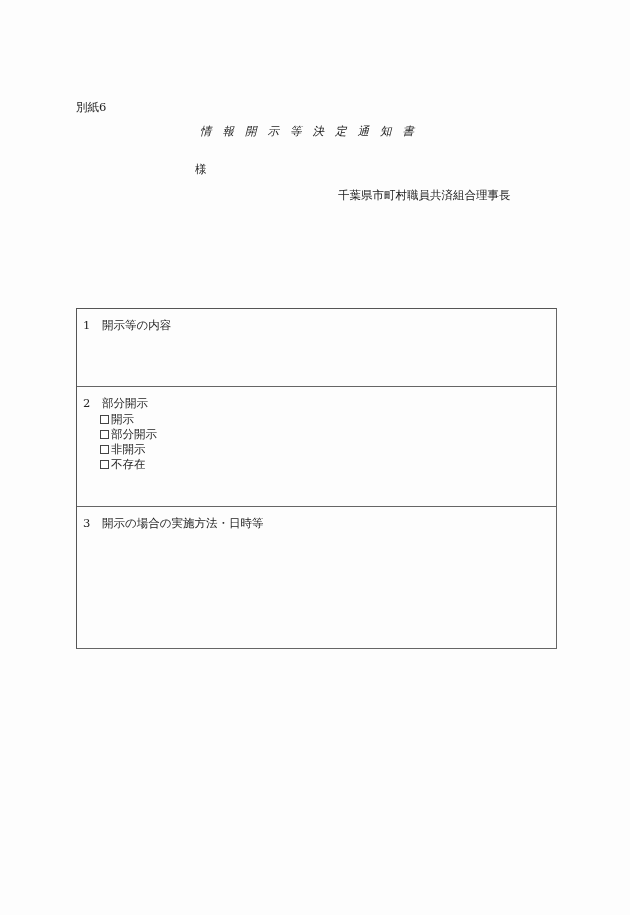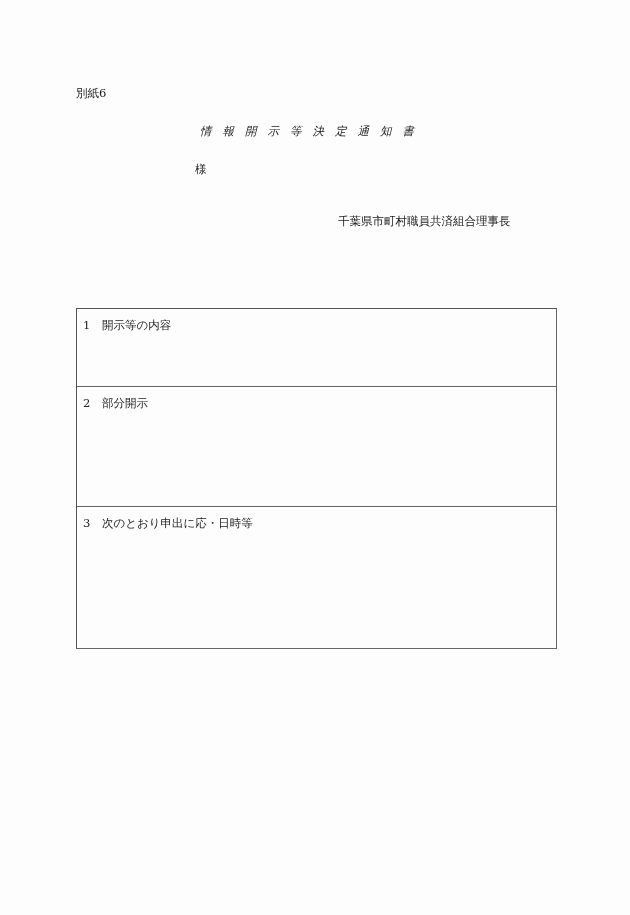--- a/index.html
+++ b/index.html
@@ -5,24 +5,24 @@
     * { margin: 0; padding: 0; box-sizing: border-box; }
     html, body { width: 630px; height: 915px; background: #fdfdfd; }
     body {
       position: relative;
       font-family: "DejaVu Serif", "Liberation Serif", serif;
       color: #222;
       font-size: 11.5px;
       overflow: hidden;
     }
     .abs { position: absolute; white-space: nowrap; }
-    .appendix { left: 76px; top: 86px; }
+    .appendix { left: 76px; top: 100px; }
     .title { left: 200px; top: 124px; letter-spacing: 11px; font-size: 11.5px; font-style: italic; }
     .recipient { left: 195px; top: 162px; }
-    .sender { left: 338px; top: 214px; }
+    .sender { left: 338px; top: 188px; }
     .body-text { left: 76px; top: 236px; width: 484px; line-height: 16px; white-space: normal; }
     .body-text .line { display: block; white-space: nowrap; }
     .ym-gap { display: inline-block; width: 26px; }
     .indent { display: inline-block; width: 38px; }
     .table {
       position: absolute;
       left: 76px; top: 308px;
       width: 481px;
       border: 1px solid #555;
       border-right: 1.5px solid #666;
@@ -61,20 +61,38 @@
     <div class="sec-head">
       <span class="sec-num">1</span>
       <span>開示等の内容</span>
     </div>
   </div>
   <div class="section sec2">
     <div class="sec-head">
       <span class="sec-num">2</span>
       <span>部分開示</span>
     </div>
+    <div class="opt-list">
+      <div class="opt">
+        <span class="checkbox"></span>
+        <span>開示</span>
+      </div>
+      <div class="opt">
+        <span class="checkbox"></span>
+        <span>部分開示</span>
+      </div>
+      <div class="opt">
+        <span class="checkbox"></span>
+        <span>非開示</span>
+      </div>
+      <div class="opt">
+        <span class="checkbox"></span>
+        <span>不存在</span>
+      </div>
+    </div>
   </div>
   <div class="section sec3">
     <div class="sec-head">
       <span class="sec-num">3</span>
-      <span>次のとおり申出に応・日時等</span>
+      <span>開示の場合の実施方法・日時等</span>
     </div>
   </div>
 </div>
 
 </body></html>

